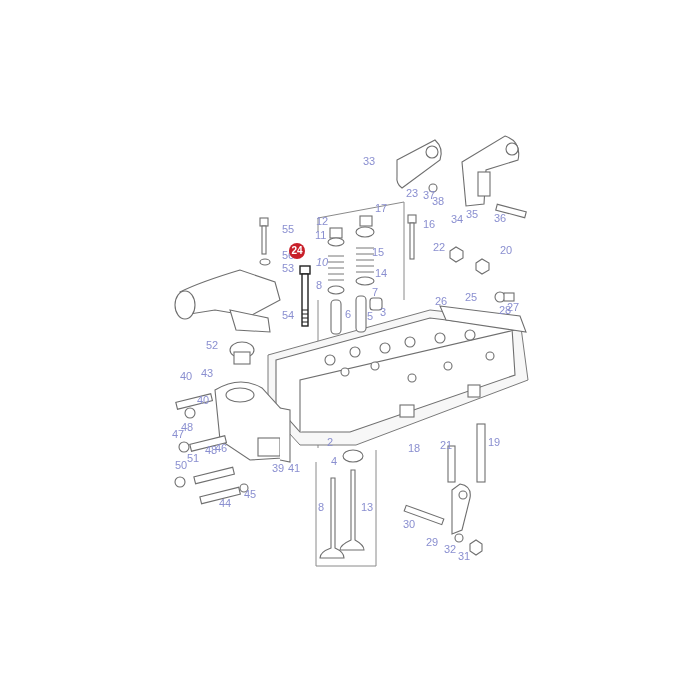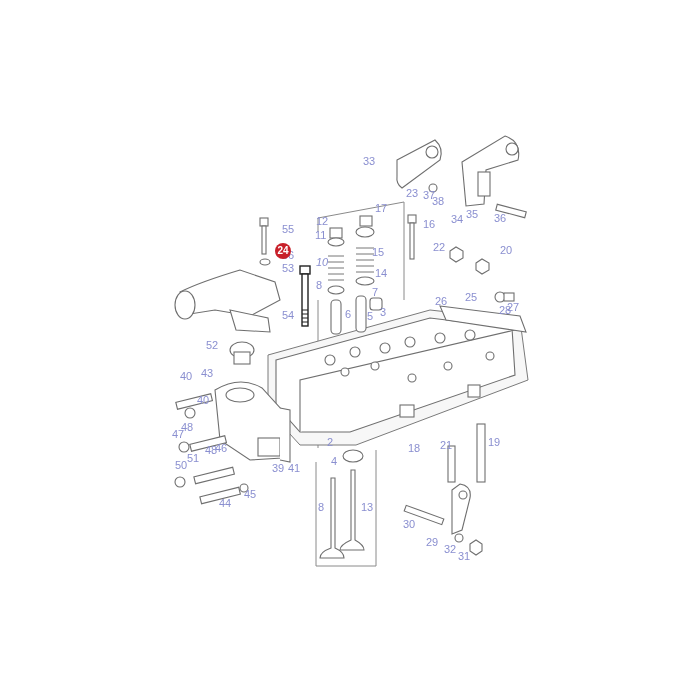--- a/index.html
+++ b/index.html
@@ -169,13 +169,13 @@
     <span class="callout" style="left: 181px; top: 422px; color: rgb(138, 143, 208);">48</span>
     <span class="callout" style="left: 205px; top: 445px; color: rgb(138, 143, 208);">48</span>
     <span class="callout" style="left: 175px; top: 460px; color: rgb(138, 143, 208);">50</span>
     <span class="callout" style="left: 187px; top: 453px; color: rgb(138, 143, 208);">51</span>
     <span class="callout" style="left: 206px; top: 340px; color: rgb(138, 143, 208);">52</span>
     <span class="callout" style="left: 282px; top: 263px; color: rgb(138, 143, 208);">53</span>
     <span class="callout" style="left: 282px; top: 310px; color: rgb(138, 143, 208);">54</span>
     <span class="callout" style="left: 282px; top: 224px; color: rgb(138, 143, 208);">55</span>
     <span class="callout" style="left: 282px; top: 250px; color: rgb(138, 143, 208);">56</span>
   </div>
-<div class="badge" id="badge24" style="left: 275px; top: 243px; background: rgb(200, 32, 42);">24</div>
+<div class="badge" id="badge24" style="left: 289px; top: 243px; background: rgb(200, 32, 42);">24</div>
 
 </body></html>

